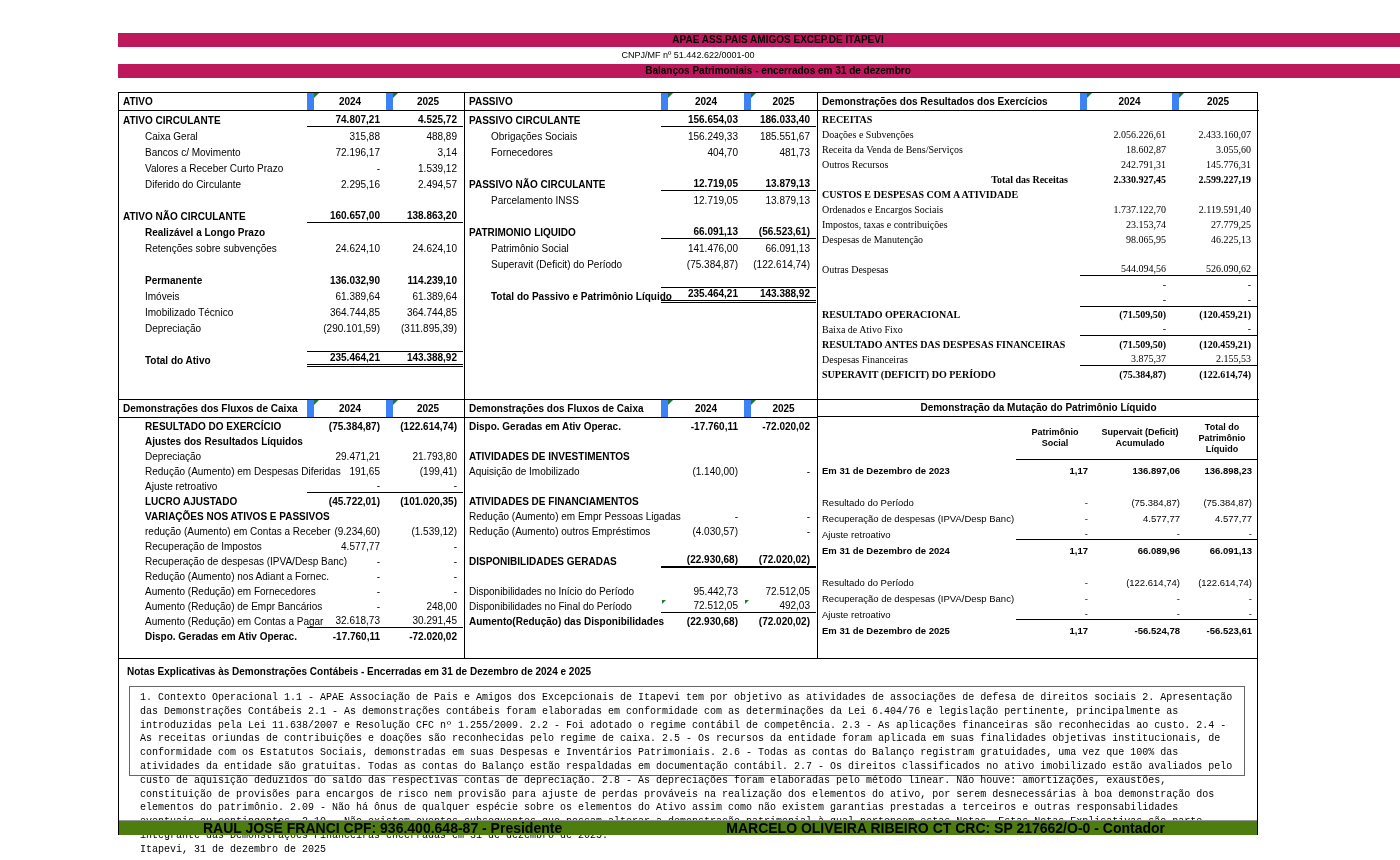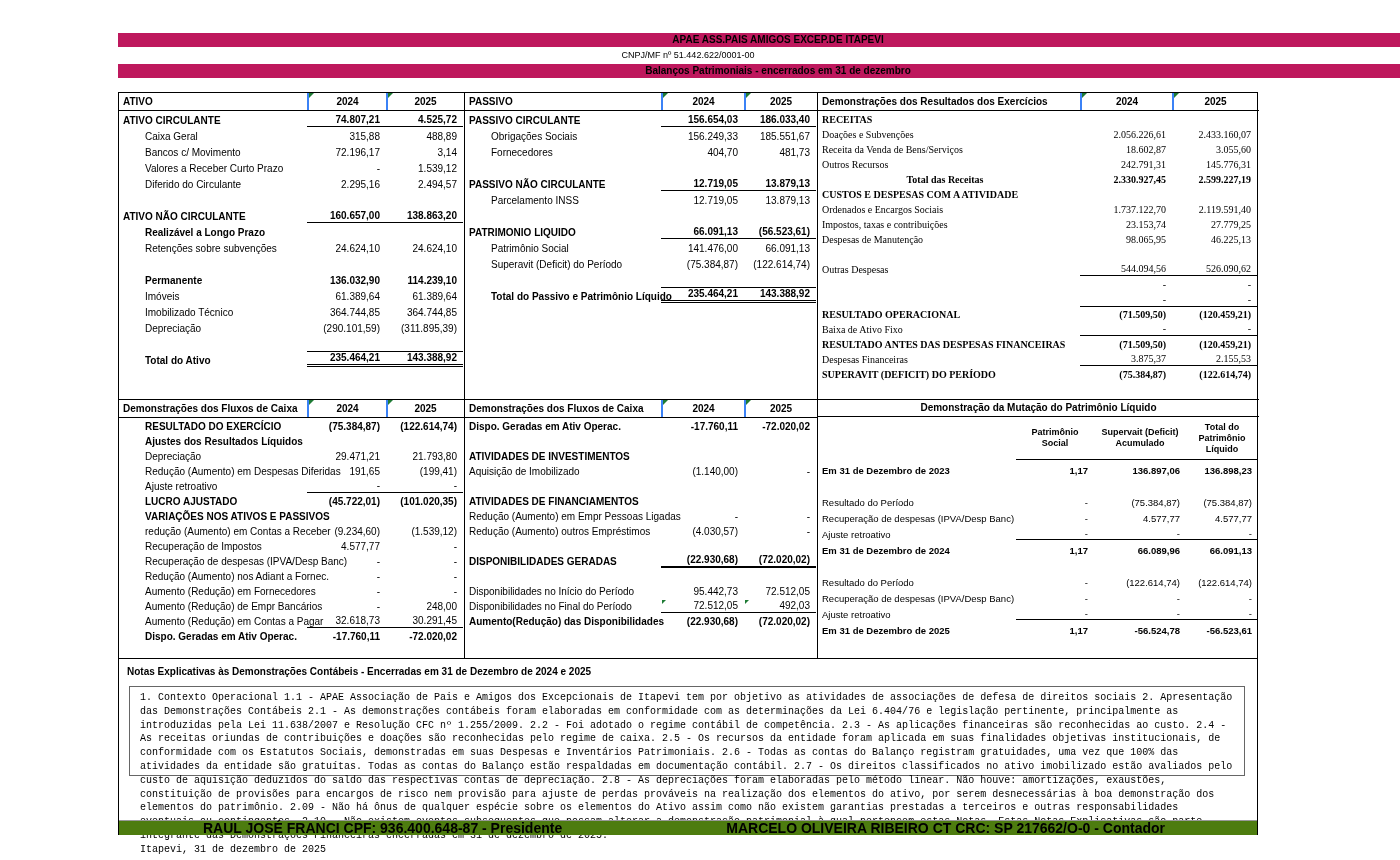--- a/index.html
+++ b/index.html
@@ -12,33 +12,33 @@
 
   .main-box { position:absolute; left:118px; top:92px; width:1140px; height:743px; border:1.5px solid #000; }
 
   .panel { position:absolute; top:0; height:565px; }
   #p-ativo   { left:0;     width:346px; border-right:1px solid #000; }
   #p-passivo { left:346px; width:353px; border-right:1px solid #000; }
   #p-right   { left:699px; width:441px; }
 
   .thead { display:grid; height:18px; border-bottom:1px solid #000; font-weight:bold; font-size:10px; align-items:center; }
   .th-label { padding-left:4px; white-space:nowrap; }
-  .yh { text-align:center; border-left:2px solid #3b82f6; position:relative; height:100%; line-height:17px; }
+  .yh { text-align:center; border-left:7px solid #3b82f6; position:relative; height:100%; line-height:17px; }
   .gt { position:absolute; left:0; top:0; width:0; height:0; border-top:5px solid #1e7b34; border-right:5px solid transparent; }
 
   #p-ativo .thead, #p-ativo .row { grid-template-columns:188px 79px 77px; }
   #p-passivo .thead, #p-passivo .row { grid-template-columns:196px 83px 72px; }
   #p-right .thead, #p-right .row { grid-template-columns:262px 92px 85px; }
 
   .rows .row { display:grid; height:16px; align-items:end; font-size:10px; line-height:12px; }
   .lbl { padding-left:4px; white-space:nowrap; overflow:visible; }
   .i .lbl { padding-left:26px; }
   .val { text-align:right; padding-right:6px; position:relative; height:100%; display:flex; align-items:flex-end; justify-content:flex-end; }
   .b { font-weight:bold; }
-  .rl .lbl { text-align:center; padding-right:12px; }
+  .rl .lbl { text-align:right; padding-right:12px; }
   .u  .val { border-bottom:1.5px solid #000; }
   .u2 .val { border-bottom:2.5px solid #000; }
   .t  .val { border-top:1px solid #000; }
   .d  .val { border-bottom:3.5px double #000; }
   .gap8{height:8px}.gap12{height:12px}.gap15{height:15px}.gap16{height:16px}.gap18{height:18px}
   .gap22{height:22px}.gap27{height:27px}.gap28{height:28px}.gap30{height:30px}.gap38{height:38px}
   .gap56{height:56px}.gap58{height:58px}
   .gtv .val::before { content:''; position:absolute; left:1px; top:2px; width:0; height:0;
                       border-top:4px solid #1e7b34; border-right:4px solid transparent; }
 

